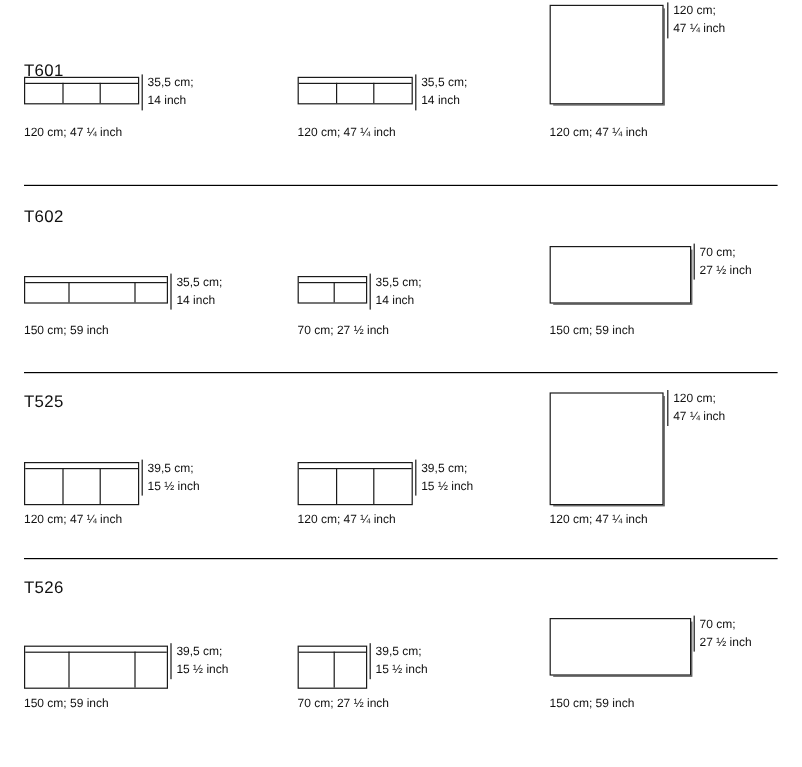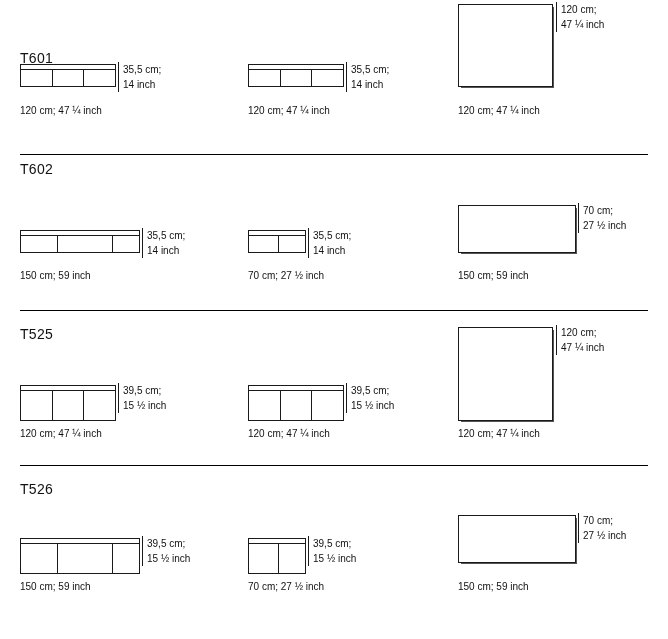--- a/index.html
+++ b/index.html
@@ -114,21 +114,21 @@
         <span>120 cm;</span><br>
         <span>47 ¼ inch</span>
       </div>
       <div class="dim" style="left:458px; top:103px;">120 cm; 47 ¼ inch</div>
     </div>
 
     <div class="rule" style="top:154px;"></div>
   </div>
 
   <div class="group" style="top:155px;height:156px;">
-    <div class="group-title" style="top:6px;">T602</div>
+    <div class="group-title" style="top:17px;">T602</div>
 
     <div class="view">
       <div class="shape" style="left:20px; top:75px; width:120px; height:23px;">
         <div class="inner-line" style="left:0; right:0; top:4px; height:1px;"></div>
         <div class="divider-v" style="left:36px; top:4px;"></div>
         <div class="divider-v" style="left:91px; top:4px;"></div>
       </div>
       <div class="dim dim-right" style="left:142px; top:73px;">
         <span>35,5 cm;</span><br>
         <span>14 inch</span>

